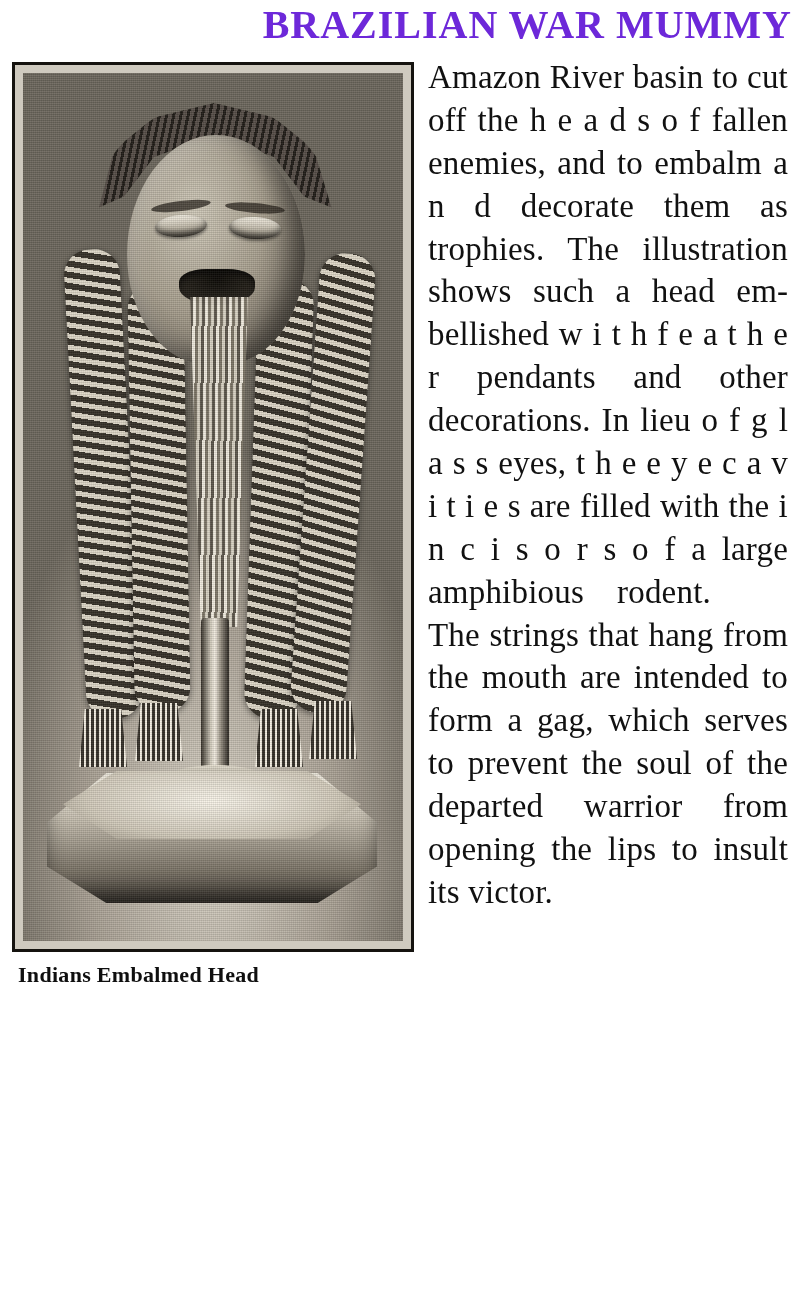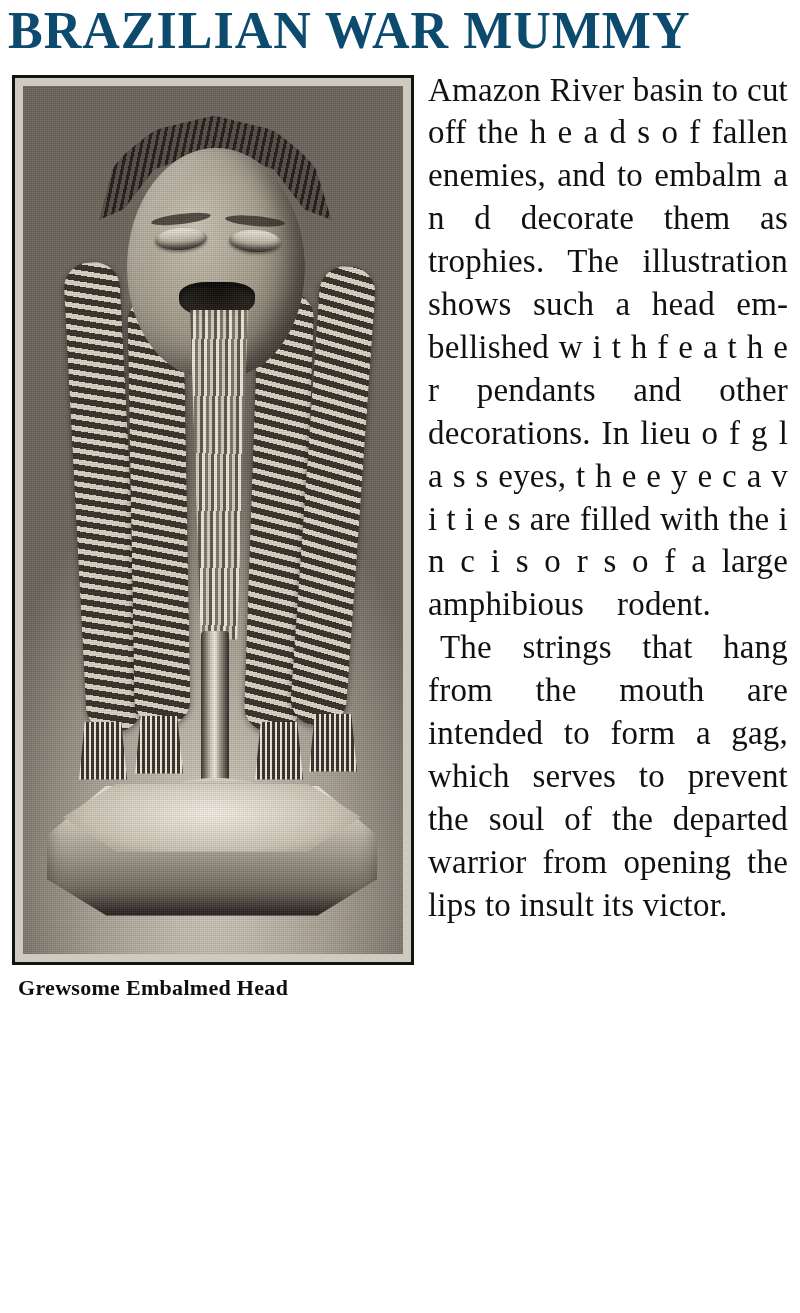--- a/index.html
+++ b/index.html
@@ -18,28 +18,28 @@
 
   .page {
     position: relative;
     width: 800px;
     height: 1313px;
     box-sizing: border-box;
     padding: 0 8px;
   }
 
   .headline {
-    text-align: left;
+    text-align: right;
     font-family: "Liberation Serif", serif;
     font-weight: bold;
-    font-size: 52px;
+    font-size: 40px;
     letter-spacing: 1px;
     line-height: 1.05;
     margin: 4px 0 10px 0;
-    color: #0c4a6e;
+    color: #6d28d9;
   }
 
   .lede {
     font-size: 33px;
     line-height: 1.30;
     text-align: justify;
     text-align-last: justify;
     letter-spacing: 0.2px;
     margin: 0 4px 4px 4px;
   }
@@ -230,21 +230,21 @@
     color: #0f0f0f;
   }
 
   .body-text {
     font-size: 33px;
     line-height: 1.30;
     text-align: justify;
     letter-spacing: 0.2px;
     hyphens: manual;
   }
-  .body-text .para2 { display: inline; margin-left: 12px; }
+  .body-text .para2 { display: inline; }
   .body-text .indent { display: inline-block; width: 44px; }
 
   .clear { clear: both; }
 </style>
 </head>
 <body>
 
 <div class="page">
 
   <h1 class="headline">BRAZILIAN WAR MUMMY</h1>
@@ -273,21 +273,21 @@
           <div class="tassel t2"></div>
           <div class="tassel t3"></div>
           <div class="tassel t4"></div>
 
           <div class="stand-stem"></div>
           <div class="stand-foot"></div>
           <div class="base"></div>
           <div class="base-top"></div>
         </div>
       </div>
-      <figcaption class="figure-caption">Grewsome Embalmed Head</figcaption>
+      <figcaption class="figure-caption">Indians Embalmed Head</figcaption>
     </figure>
 
     <div class="body-text">
       <span>Amazon River basin to cut off the h e a d s o f fallen enemies, and to embalm a n d decorate them as troph­ies. The illus­tration shows such a head em­bellished w i t h f e a t h e r pen­dants and other decorations. In lieu o f g l a s s eyes, t h e e y e c a v i t i e s are filled with the i n c i s o r s o f a large amphibi­ous rodent.</span>
       <span class="indent"></span><span class="para2">The strings that hang from the mouth are intended to form a gag, which serves to prevent the soul of the departed warrior from opening the lips to insult its victor.</span>
     </div>
 
     <div class="clear"></div>
   </div>
 </div>

